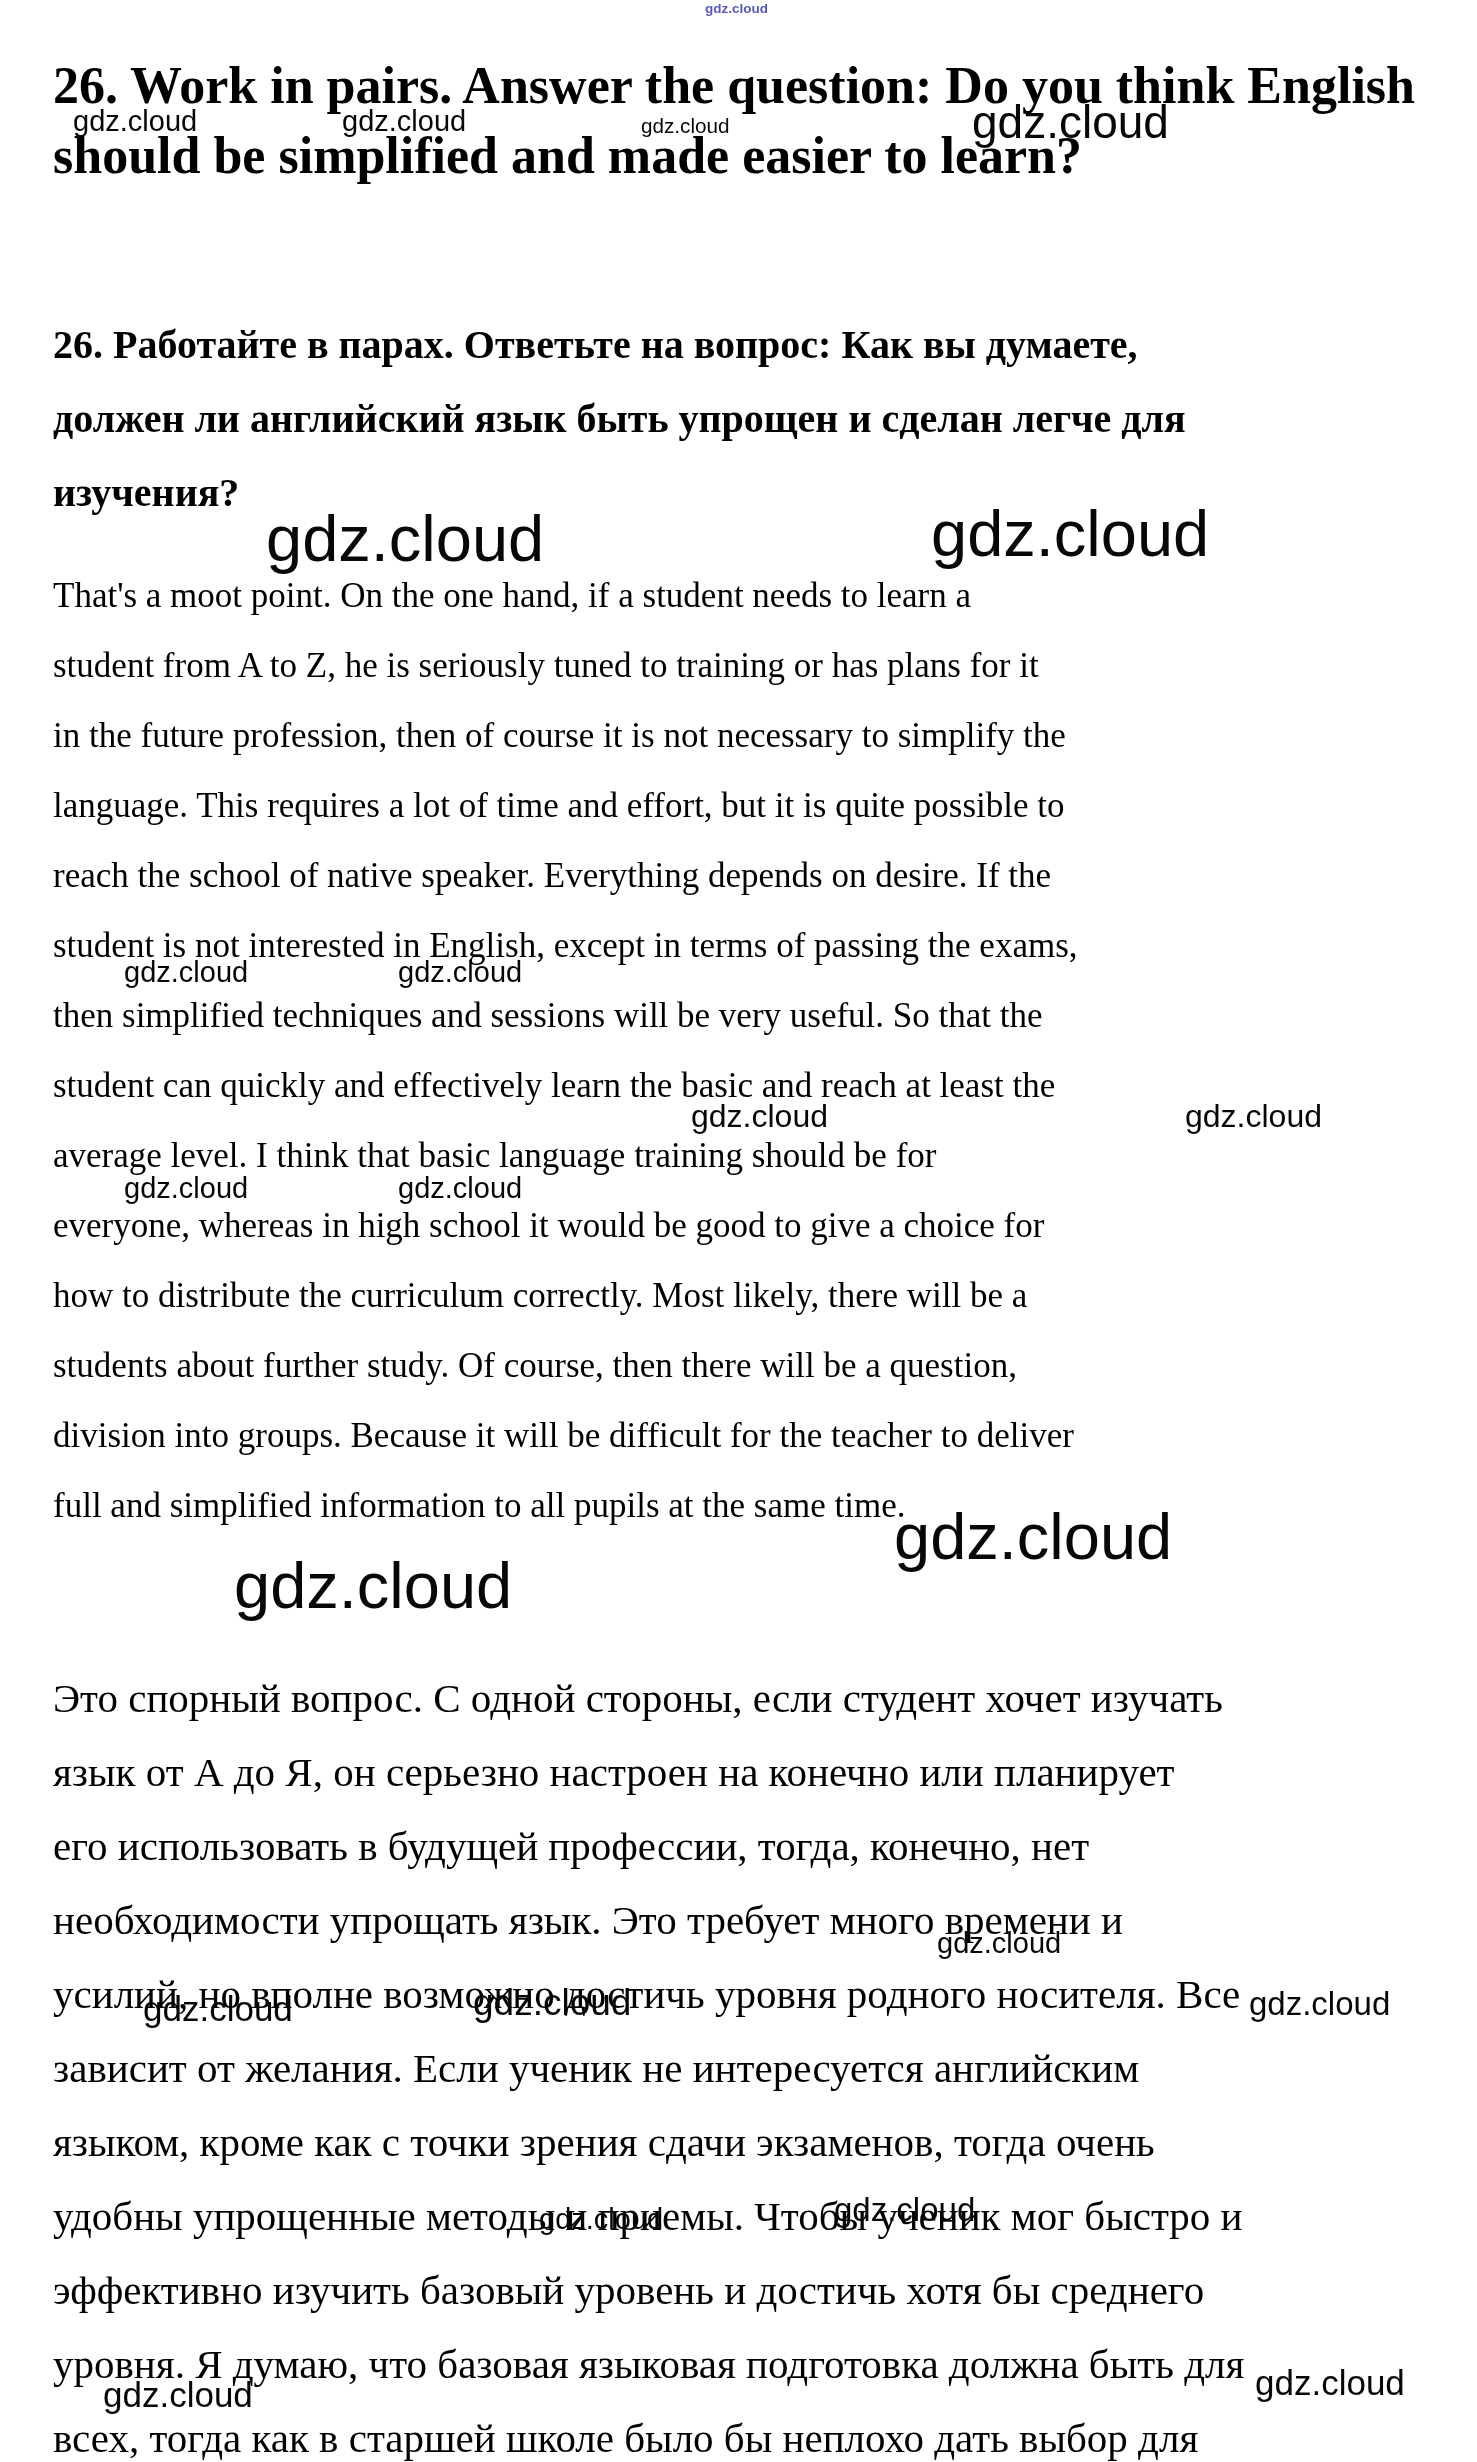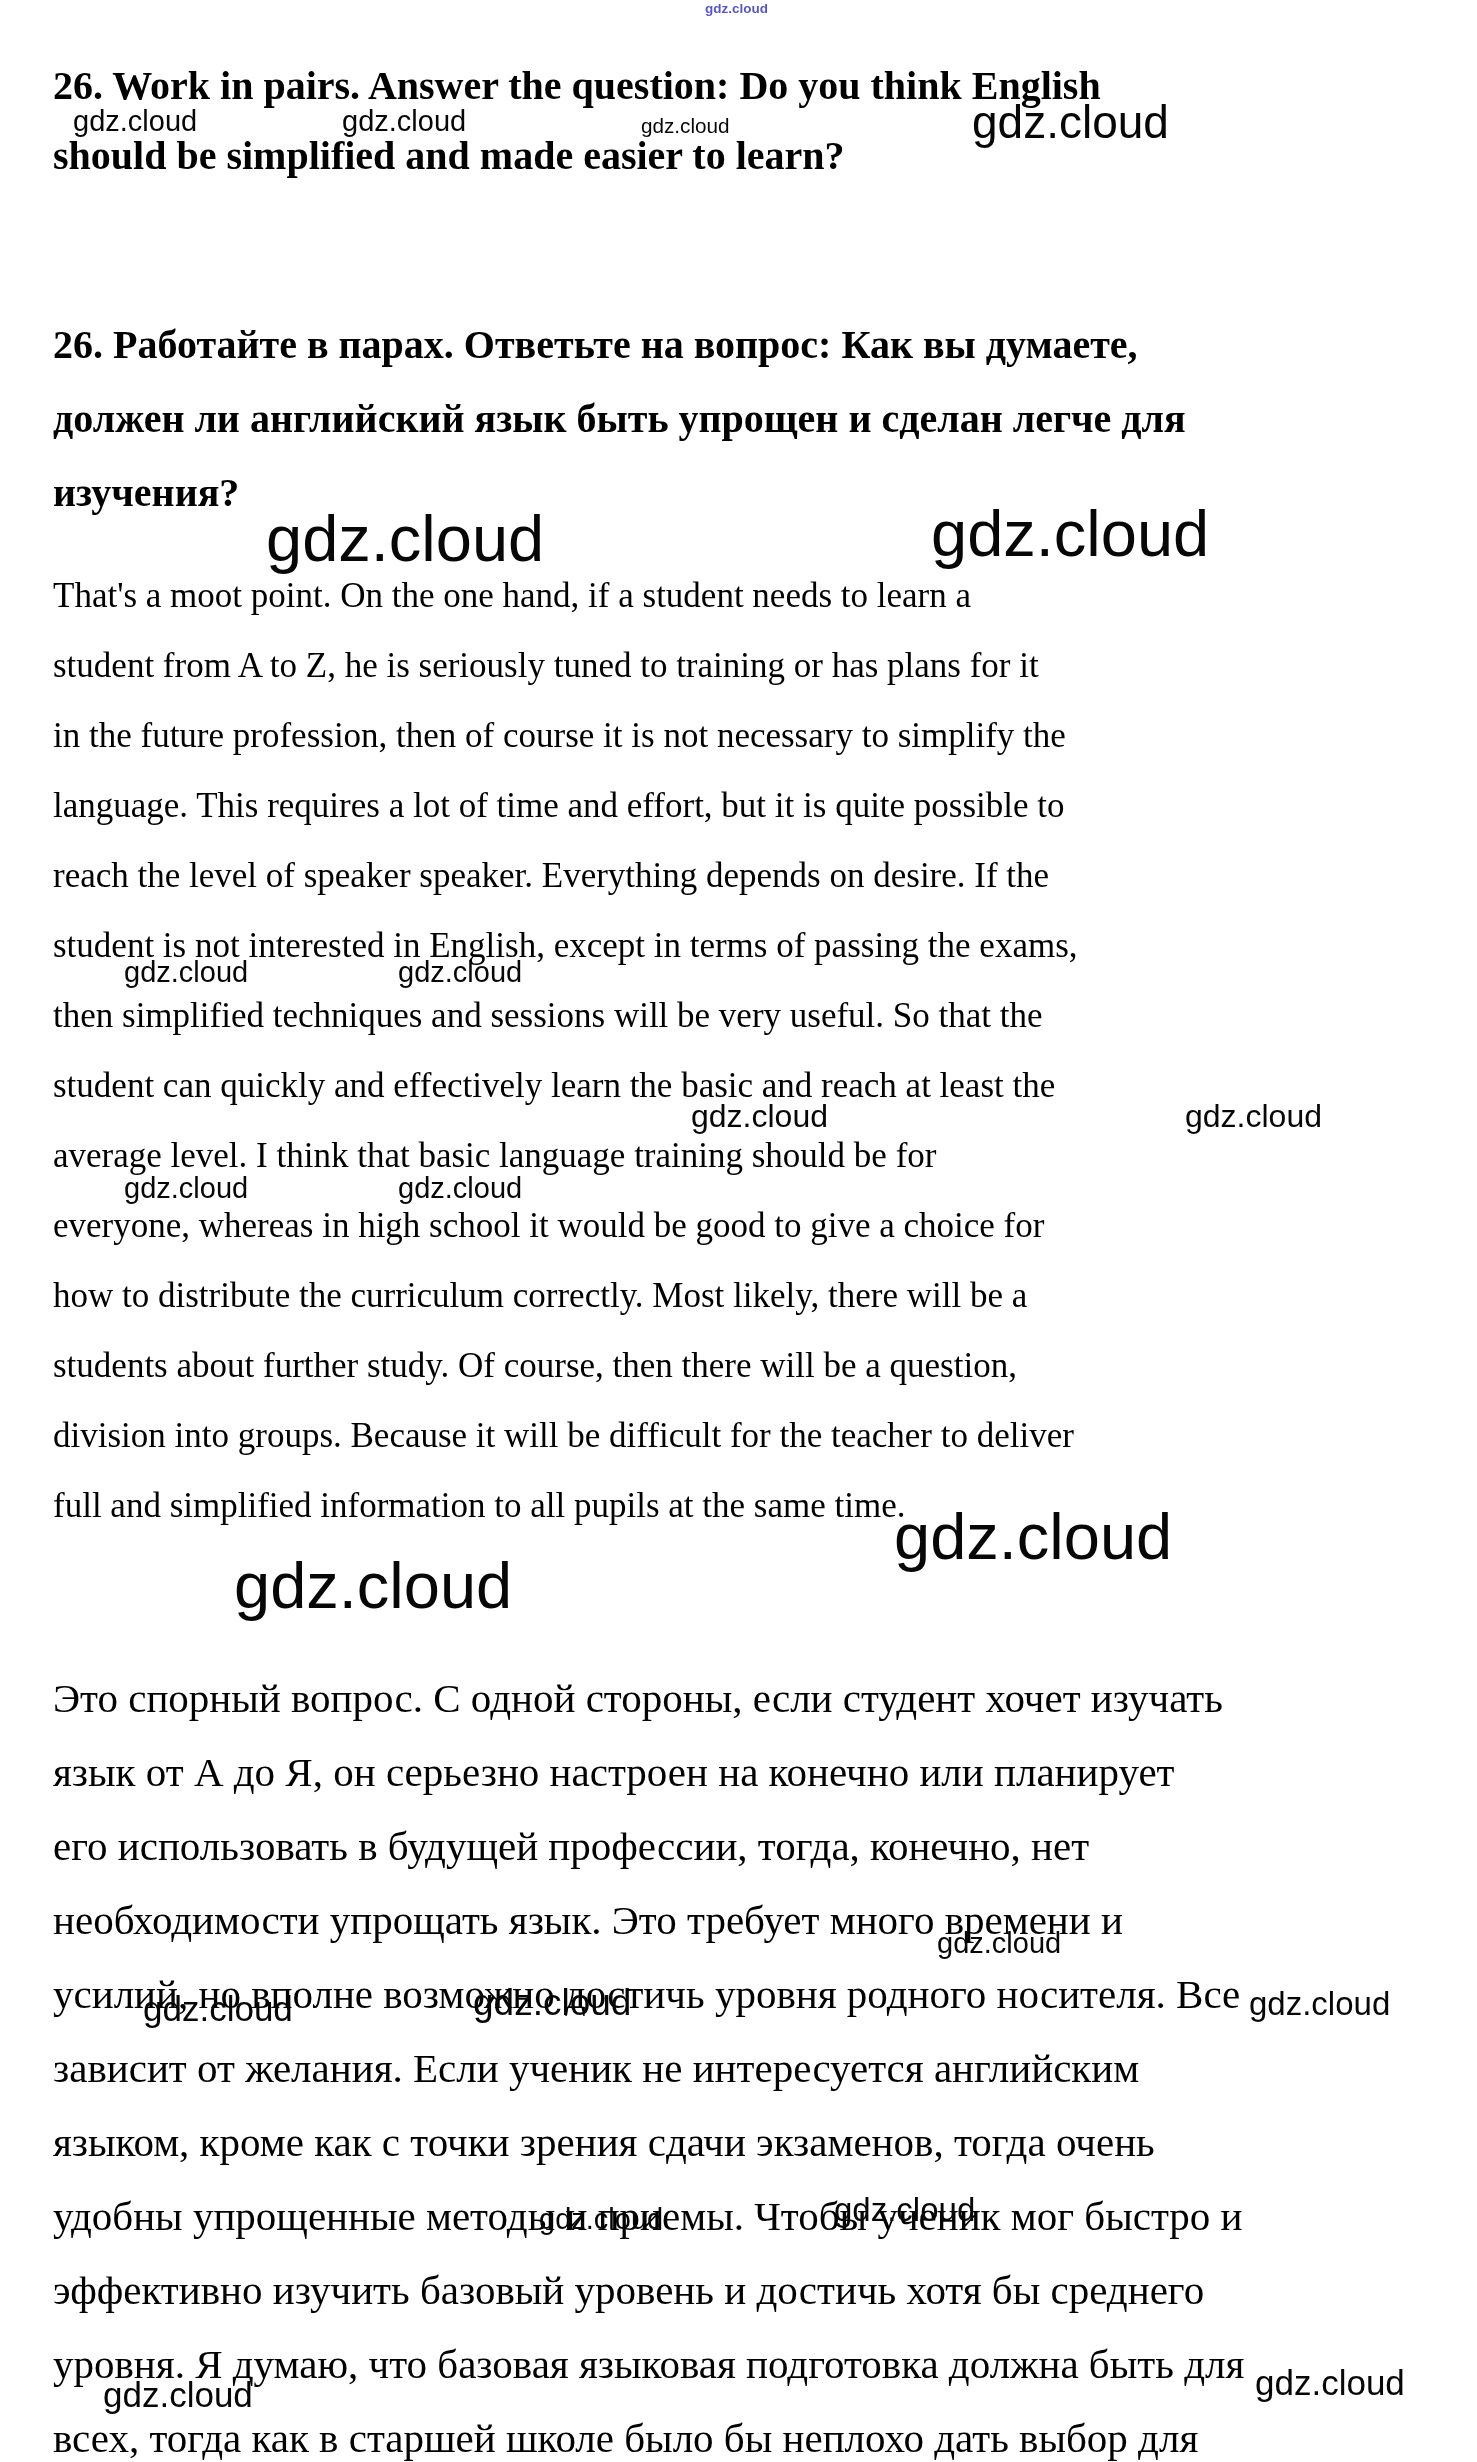--- a/index.html
+++ b/index.html
@@ -10,21 +10,21 @@
     height: 2462px;
     background: #ffffff;
     color: #000000;
     overflow: hidden;
     font-family: "Liberation Serif", "DejaVu Serif", serif;
   }
   .textline { white-space: nowrap; }
   .heading-en {
     position: absolute;
     left: 53px; top: 51px;
-    font-size: 40px;
+    font-size: 52px;
     font-weight: bold;
     line-height: 70px;
   }
   .heading-ru {
     position: absolute;
     left: 53px; top: 308px;
     font-size: 40px;
     font-weight: bold;
     line-height: 74px;
   }
@@ -68,21 +68,21 @@
     <div class="textline">26. Работайте в парах. Ответьте на вопрос: Как вы думаете,</div>
     <div class="textline">должен ли английский язык быть упрощен и сделан легче для</div>
     <div class="textline">изучения?</div>
   </div>
 
   <div class="para-en">
     <div class="textline">That's a moot point. On the one hand, if a student needs to learn a</div>
     <div class="textline">student from A to Z, he is seriously tuned to training or has plans for it</div>
     <div class="textline">in the future profession, then of course it is not necessary to simplify the</div>
     <div class="textline">language. This requires a lot of time and effort, but it is quite possible to</div>
-    <div class="textline">reach the level of speaker speaker. Everything depends on desire. If the</div>
+    <div class="textline">reach the school of native speaker. Everything depends on desire. If the</div>
     <div class="textline">student is not interested in English, except in terms of passing the exams,</div>
     <div class="textline">then simplified techniques and sessions will be very useful. So that the</div>
     <div class="textline">student can quickly and effectively learn the basic and reach at least the</div>
     <div class="textline">average level. I think that basic language training should be for</div>
     <div class="textline">everyone, whereas in high school it would be good to give a choice for</div>
     <div class="textline">how to distribute the curriculum correctly. Most likely, there will be a</div>
     <div class="textline">students about further study. Of course, then there will be a question,</div>
     <div class="textline">division into groups. Because it will be difficult for the teacher to deliver</div>
     <div class="textline">full and simplified information to all pupils at the same time.</div>
   </div>

